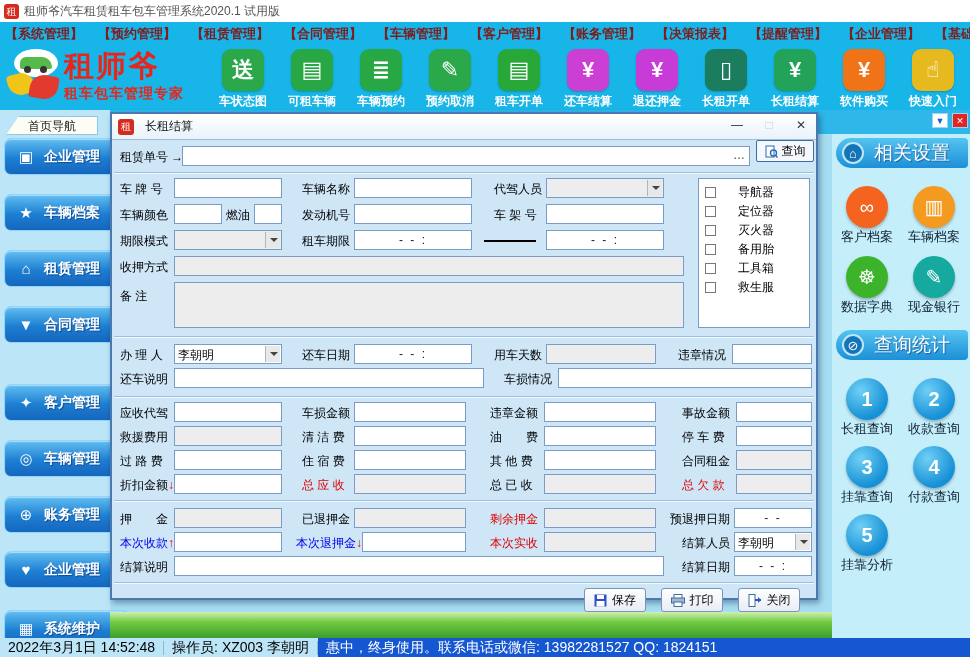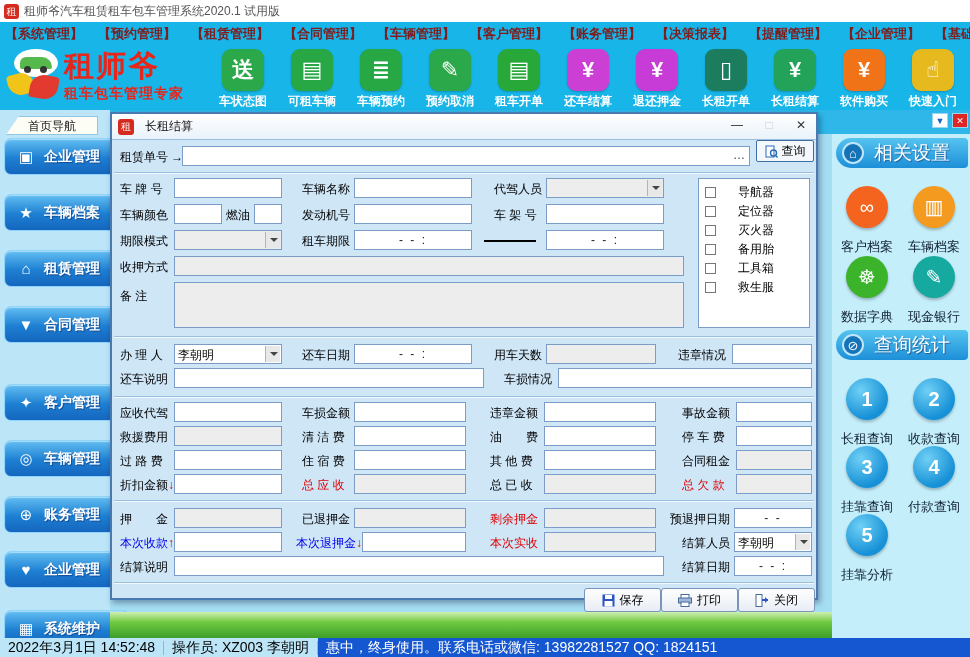--- a/index.html
+++ b/index.html
@@ -79,37 +79,37 @@
   .dd { padding-right:16px; }
   .dd .ddarr { position:absolute; right:1px; top:1px; width:15px; height:16px; background:#E8E8E8;
     border-left:1px solid #AAB6C4; }
   .dd .ddarr:after { content:""; position:absolute; left:4px; top:6px; border:4px solid transparent; border-top-color:#444; }
   .sep { position:absolute; left:2px; width:700px; height:0; border-top:1px solid #9CC0E0; border-bottom:1px solid #F2F9FF; }
   .chkpanel { position:absolute; background:#fff; border:1px solid #7A9CC6; padding:4px 6px; }
   .chkrow { display:flex; align-items:center; gap:22px; height:19px; cursor:pointer; }
   .chkbox { width:11px; height:11px; border:1px solid #777; background:#fff; flex:0 0 auto; }
   .chklab { font-size:12px; color:#000; }
   .dashline { position:absolute; height:0; border-top:2px solid #000; }
-  .dbtn { position:absolute; height:24px; width:77px; background:linear-gradient(#FEFEFE,#E8EDF5);
+  .dbtn { position:absolute; height:24px; width:62px; background:linear-gradient(#FEFEFE,#E8EDF5);
     border:1px solid #7A93B8; border-radius:3px; font-size:12px; color:#000;
     display:flex; align-items:center; justify-content:center; gap:5px; cursor:pointer; }
   .qbtn { position:absolute; height:22px; background:#F4F7FB; border:1px solid #3A6EA5; border-radius:2px;
     display:flex; align-items:center; justify-content:center; gap:4px; font-size:12px; cursor:pointer; }
 
   
   .rpanel { position:absolute; left:832px; top:134px; width:138px; height:504px; background:#C5EEFB; }
   .rhead { position:relative; margin:4px 0 0 4px; width:132px; height:30px; border-radius:15px 4px 4px 15px;
     background:linear-gradient(#55C4F0,#1D8FD8); display:flex; align-items:center; gap:10px; padding-left:6px; }
   .rhead .hic { width:22px; height:22px; border-radius:50%; background:#1573B8; color:#fff; font-size:13px;
     display:flex; align-items:center; justify-content:center; border:2px solid #BEE6F8; }
   .rhead .ht { color:#fff; font-weight:normal; font-size:19px; text-shadow:1px 1px 1px rgba(0,0,60,.4); }
   .ritem { position:absolute; width:64px; display:flex; flex-direction:column; align-items:center; cursor:pointer; }
   .ritem .rc { width:42px; height:42px; border-radius:50%; color:#fff; font-size:20px;
     display:flex; align-items:center; justify-content:center; box-shadow:0 2px 3px rgba(0,0,0,.25); }
-  .ritem .rl { margin-top:10px; font-size:13px; color:#123; white-space:nowrap; }
+  .ritem .rl { margin-top:0; font-size:13px; color:#123; white-space:nowrap; }
   .numc { background:radial-gradient(circle at 35% 30%,#6FD0F5,#1690D6 70%); font-weight:bold; }
 
   
   .statusbar { position:absolute; left:0; top:638px; width:970px; height:19px; background:#BCE6F8;
     display:flex; align-items:center; font-size:14px; color:#000; overflow:hidden; white-space:nowrap; }
   .statusbar .seg { padding:0 8px; }
   .statusbar .vd { width:1px; height:14px; background:#8FB8D0; }
   .statusbar .hl { background:#1557D0; color:#fff; height:19px; display:flex; align-items:center;
     padding:0 8px; flex:1 0 auto; }
 </style>

